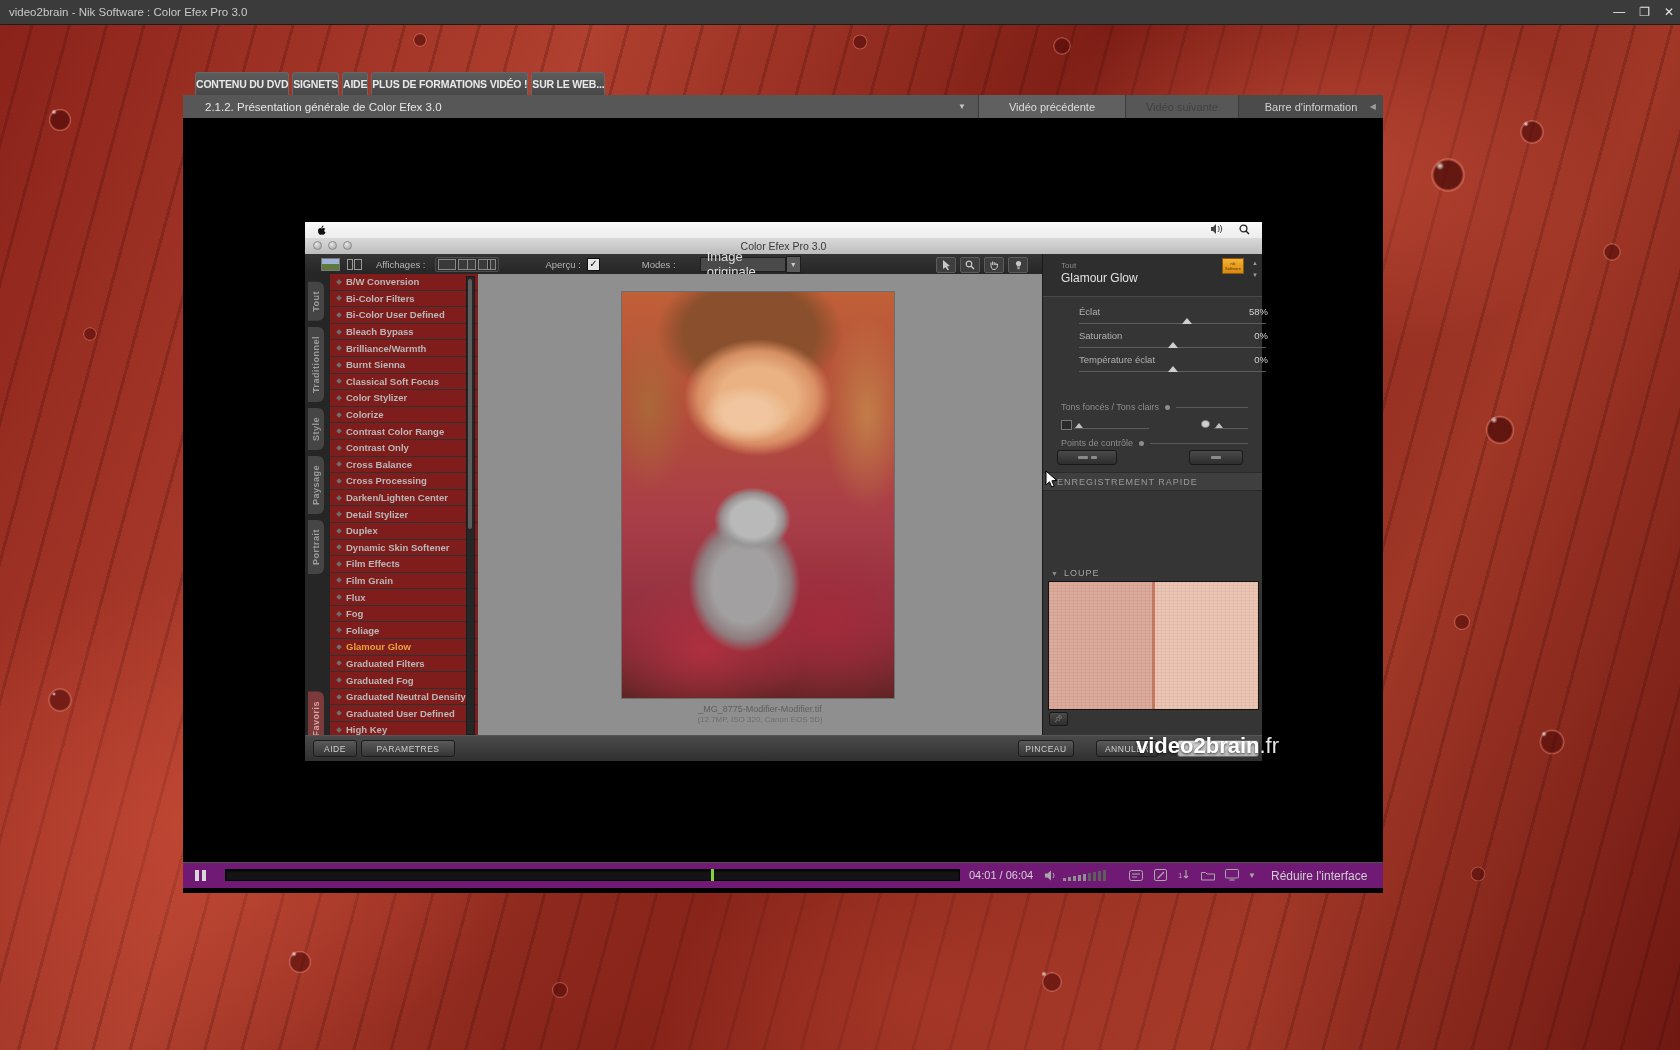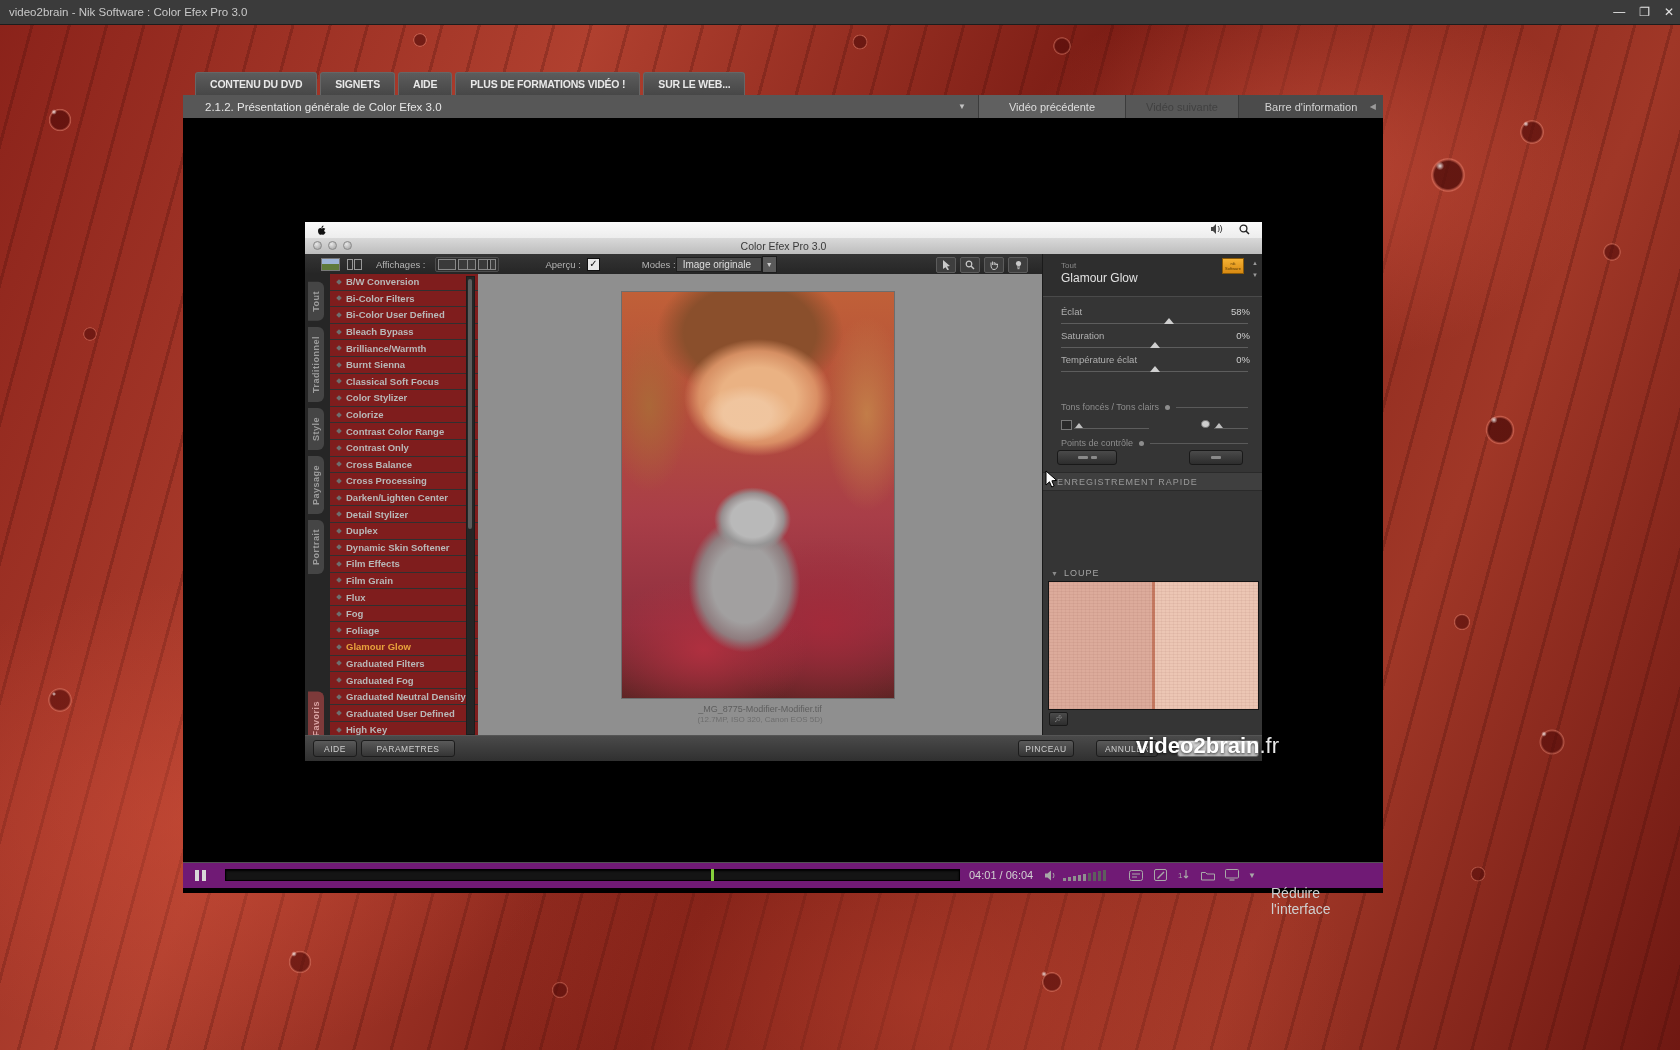--- a/index.html
+++ b/index.html
@@ -44,21 +44,21 @@
   .titlebar{position:absolute;left:0;top:0;width:1680px;height:24px;background:#3b3b3b;
     display:flex;align-items:center;box-shadow:0 1px 0 #1d1d1d;}
   .titlebar .t-text{color:#c9c9c9;font-size:11.5px;padding-left:9px;}
   .winctl{position:absolute;right:6px;top:0;height:24px;display:flex;align-items:center;gap:14px;color:#e3e3e3;}
   .winctl span{font-size:12px;line-height:12px;cursor:default;}
   .wc-min{letter-spacing:0;}
   
   .app-tabs{position:absolute;left:195px;top:72px;display:flex;gap:3px;height:23px;}
   .app-tab{background:linear-gradient(180deg,#5c5c5c,#474747);border:1px solid #666;border-bottom:none;
     border-radius:3px 3px 0 0;color:#e9e9e9;font-size:10.5px;font-weight:700;letter-spacing:-.2px;
-    display:flex;align-items:center;padding:0 14px;white-space:nowrap;}
+    display:flex;align-items:center;padding:0 0;white-space:nowrap;}
   
   .vheader{position:absolute;left:183px;top:95px;width:1200px;height:23px;background:#575757;display:flex;}
   .vh-title{flex:1;display:flex;align-items:center;color:#e6e6e6;font-size:11.5px;padding-left:22px;}
   .vh-caret{margin-left:auto;margin-right:12px;color:#c2c2c2;font-size:8px;}
   .vh-btn{display:flex;align-items:center;justify-content:center;font-size:11px;border-left:1px solid #3c3c3c;}
   .vh-prev{width:146px;background:#606060;color:#dedede;}
   .vh-next{width:112px;background:#575757;color:#414141;}
   .vh-info{width:144px;background:#4b4b4b;color:#d2d2d2;position:relative;}
   .vh-info .mini-arrow{position:absolute;right:7px;color:#9a9a9a;font-size:8px;}
   
@@ -88,22 +88,22 @@
   .tb-grid i:last-child{width:8px;height:9px;}
   .tb-label{margin-left:14px;}
   .viewbtns{display:flex;gap:2px;margin-left:10px;background:#2e2e2e;border:1px solid #4e4e4e;border-radius:2px;padding:1px 2px;}
   .viewbtn{width:18px;height:11px;border:1px solid #888;box-sizing:border-box;position:relative;background:#3a3a3a;}
   .viewbtn.split::after{content:"";position:absolute;left:50%;top:0;width:1px;height:100%;background:#888;}
   .viewbtn.duo::after{content:"";position:absolute;left:50%;top:0;width:2px;height:100%;background:#262626;border-left:1px solid #888;border-right:1px solid #888;}
   .tb-apercu{margin-left:46px;}
   .tb-check{width:11px;height:11px;background:#e8e8e8;border:1px solid #111;margin-left:6px;
     color:#111;font-size:10px;line-height:10px;text-align:center;font-weight:700;}
   .tb-modes{margin-left:42px;}
-  .tb-select{margin-left:0;width:78px;height:13px;background:#4a4a4a;border:1px solid #1e1e1e;color:#ddd;
-    font-size:10px;display:flex;align-items:center;padding-left:6px;}
+  .tb-select{margin-left:24px;width:78px;height:13px;background:#4a4a4a;border:1px solid #1e1e1e;color:#ddd;
+    font-size:13px;display:flex;align-items:center;padding-left:6px;}
   .tb-select-btn{width:13px;height:15px;background:#5a5a5a;border:1px solid #1e1e1e;color:#ccc;font-size:7px;
     display:flex;align-items:center;justify-content:center;}
   .tb-right{position:absolute;right:14px;top:3px;display:flex;gap:4px;}
   .tb-icobtn{width:18px;height:14px;background:#3e3e3e;border:1px solid #5c5c5c;border-radius:2px;
     display:flex;align-items:center;justify-content:center;}
   
   .cat-strip{position:absolute;left:0;top:52px;width:25px;height:461px;background:#262626;}
   .cat-tabs{position:absolute;left:3px;top:8px;display:flex;flex-direction:column;gap:6px;}
   .cat-tab{writing-mode:vertical-rl;transform:rotate(180deg);background:#454545;color:#9d9d9d;
     font-size:9px;font-weight:700;padding:9px 3px;border-radius:6px 0 0 6px / 6px 0 0 6px;letter-spacing:.5px;}
@@ -133,21 +133,21 @@
   .caption{position:absolute;left:0;width:100%;top:430px;text-align:center;color:#5e5e5e;font-size:9px;}
   .capmeta{position:absolute;left:0;width:100%;top:441px;text-align:center;color:#6e6e6e;font-size:8px;}
   
   .rpanel{position:absolute;left:737px;top:32px;width:220px;height:481px;background:#353535;border-left:1px solid #1a1a1a;box-sizing:border-box;}
   .rp-head{position:absolute;left:0;top:0;width:100%;height:42px;background:#2e2e2e;border-bottom:1px solid #4a4a4a;}
   .rp-cat{position:absolute;left:18px;top:7px;font-size:8px;color:#8a8a8a;}
   .rp-name{position:absolute;left:18px;top:17px;font-size:12px;color:#e2e2e2;}
   .rp-badge{position:absolute;right:18px;top:4px;width:22px;height:16px;background:linear-gradient(180deg,#f5b133,#d88a12);
     border:1px solid #8a5a08;color:#5a3a05;font-size:4px;text-align:center;line-height:5px;padding-top:2px;box-sizing:border-box;}
   .rp-scrollarrows{position:absolute;right:4px;top:6px;display:flex;flex-direction:column;gap:6px;color:#9a9a9a;font-size:6px;}
-  .slider-rows{position:absolute;left:0;top:48px;width:100%;}
+  .slider-rows{position:absolute;left:18px;top:48px;width:100%;}
   .s-row{position:relative;height:24px;}
   .s-label{position:absolute;left:18px;top:4px;font-size:9.5px;color:#b0b0b0;}
   .s-value{position:absolute;right:12px;top:4px;font-size:9.5px;color:#cfcfcf;}
   .s-track{position:absolute;left:18px;right:14px;top:21px;height:1px;background:#5d5d5d;}
   .s-marker{position:absolute;top:-5px;width:0;height:0;margin-left:-5px;
     border-left:5px solid transparent;border-right:5px solid transparent;border-bottom:6px solid #cfcfcf;}
   .sec-head{position:absolute;left:18px;right:14px;font-size:9px;color:#8d8d8d;display:flex;align-items:center;gap:6px;white-space:nowrap;}
   .sec-head::after{content:"";flex:1;height:1px;background:#5a5a5a;}
   .sec-knob{width:5px;height:5px;border-radius:50%;background:#8d8d8d;flex:none;}
   .tones-area{position:absolute;left:0;top:163px;width:100%;height:20px;}
@@ -197,21 +197,21 @@
     box-shadow:inset 0 1px 2px #000;box-sizing:border-box;}
   .pmarker{position:absolute;top:-1px;width:3px;height:12px;background:var(--progress-marker,#86d13c);}
   .ptime{position:absolute;left:786px;top:6px;font-size:11px;color:#d2d2d2;}
   .vol{position:absolute;left:862px;top:7px;display:flex;align-items:flex-end;gap:2px;height:11px;}
   .vol .spk{margin-right:4px;align-self:center;}
   .vbar{width:3px;background:#8f8f8f;}
   .vbar.dim{background:#5e5e5e;}
   .pb-icons{position:absolute;left:945px;top:5px;display:flex;gap:8px;align-items:center;}
   .pb-ico{width:16px;height:14px;display:flex;align-items:center;justify-content:center;color:#a8a8a8;}
   .pb-caret{color:#a8a8a8;font-size:8px;}
-  .reduce{position:absolute;left:1088px;top:22px;font-size:14px;color:#cfcfcf;}
+  .reduce{position:absolute;left:1088px;top:6px;font-size:12px;color:#cfcfcf;}
 </style>
 </head>
 <body>
 
 <div id="stage">
 
   <div class="titlebar">
     <span class="t-text">video2brain - Nik Software : Color Efex Pro 3.0</span>
     <div class="winctl">
       <span class="wc-min">—</span>

